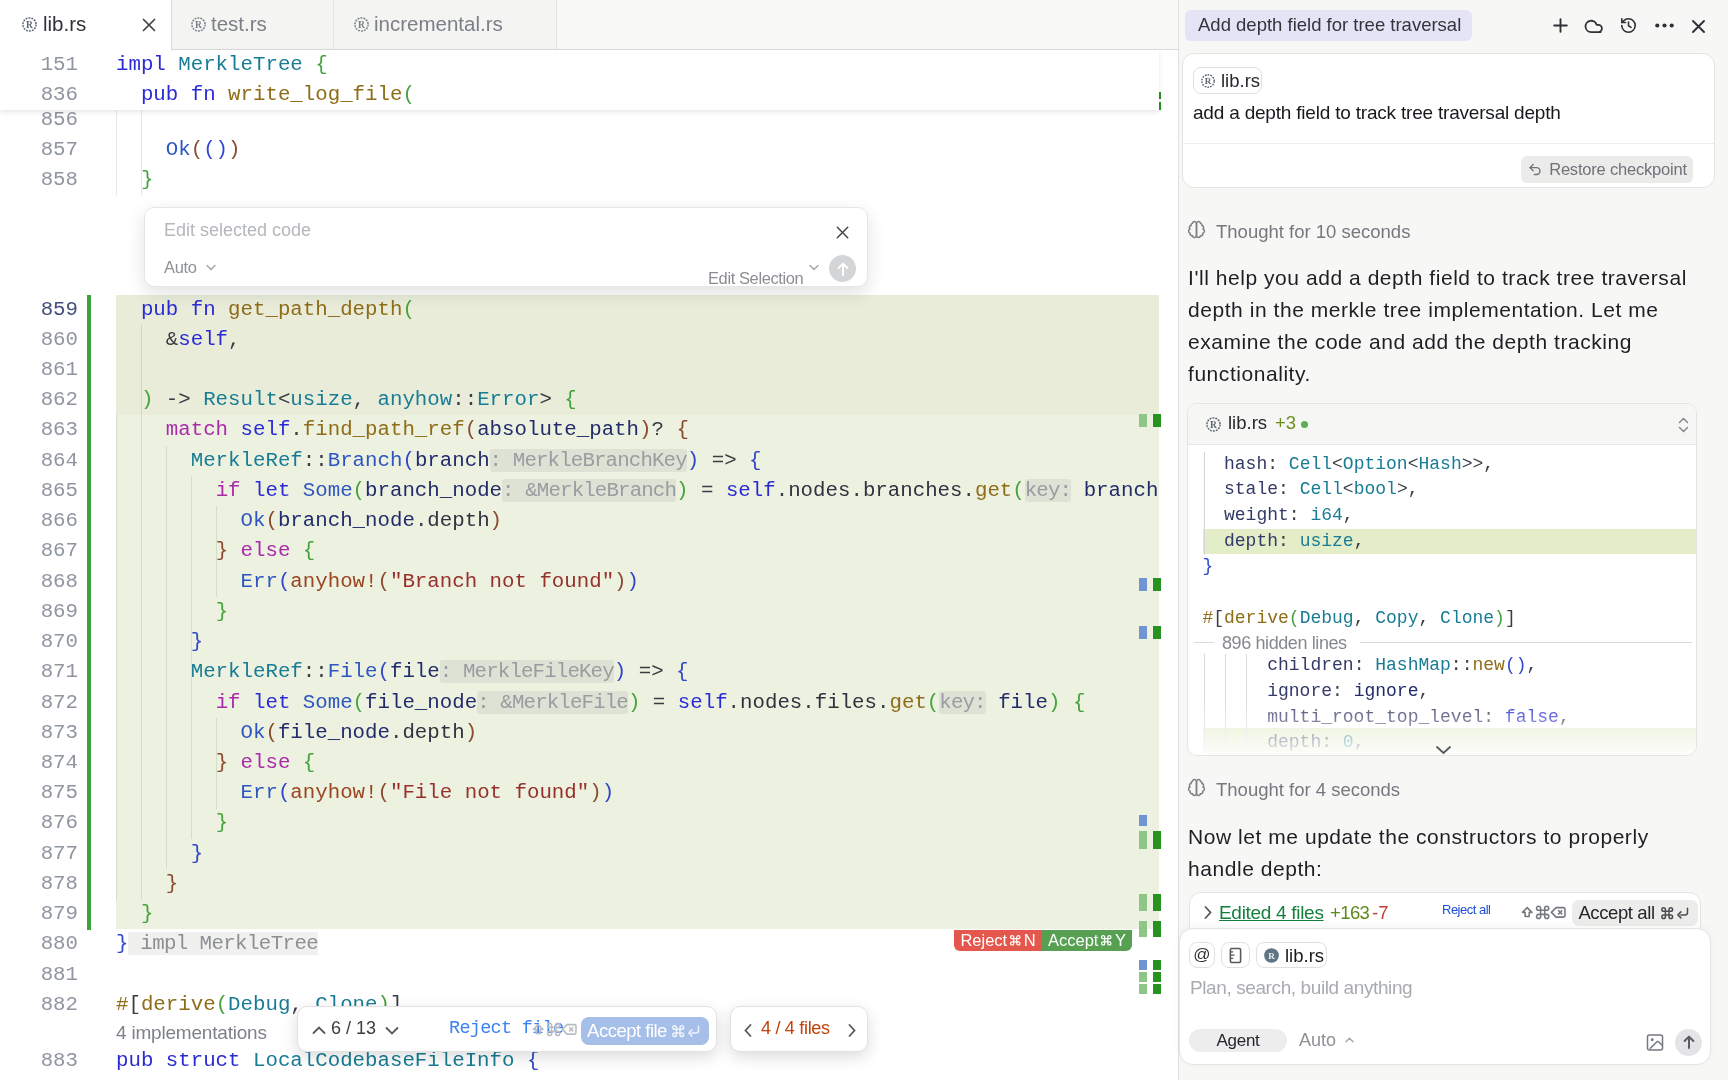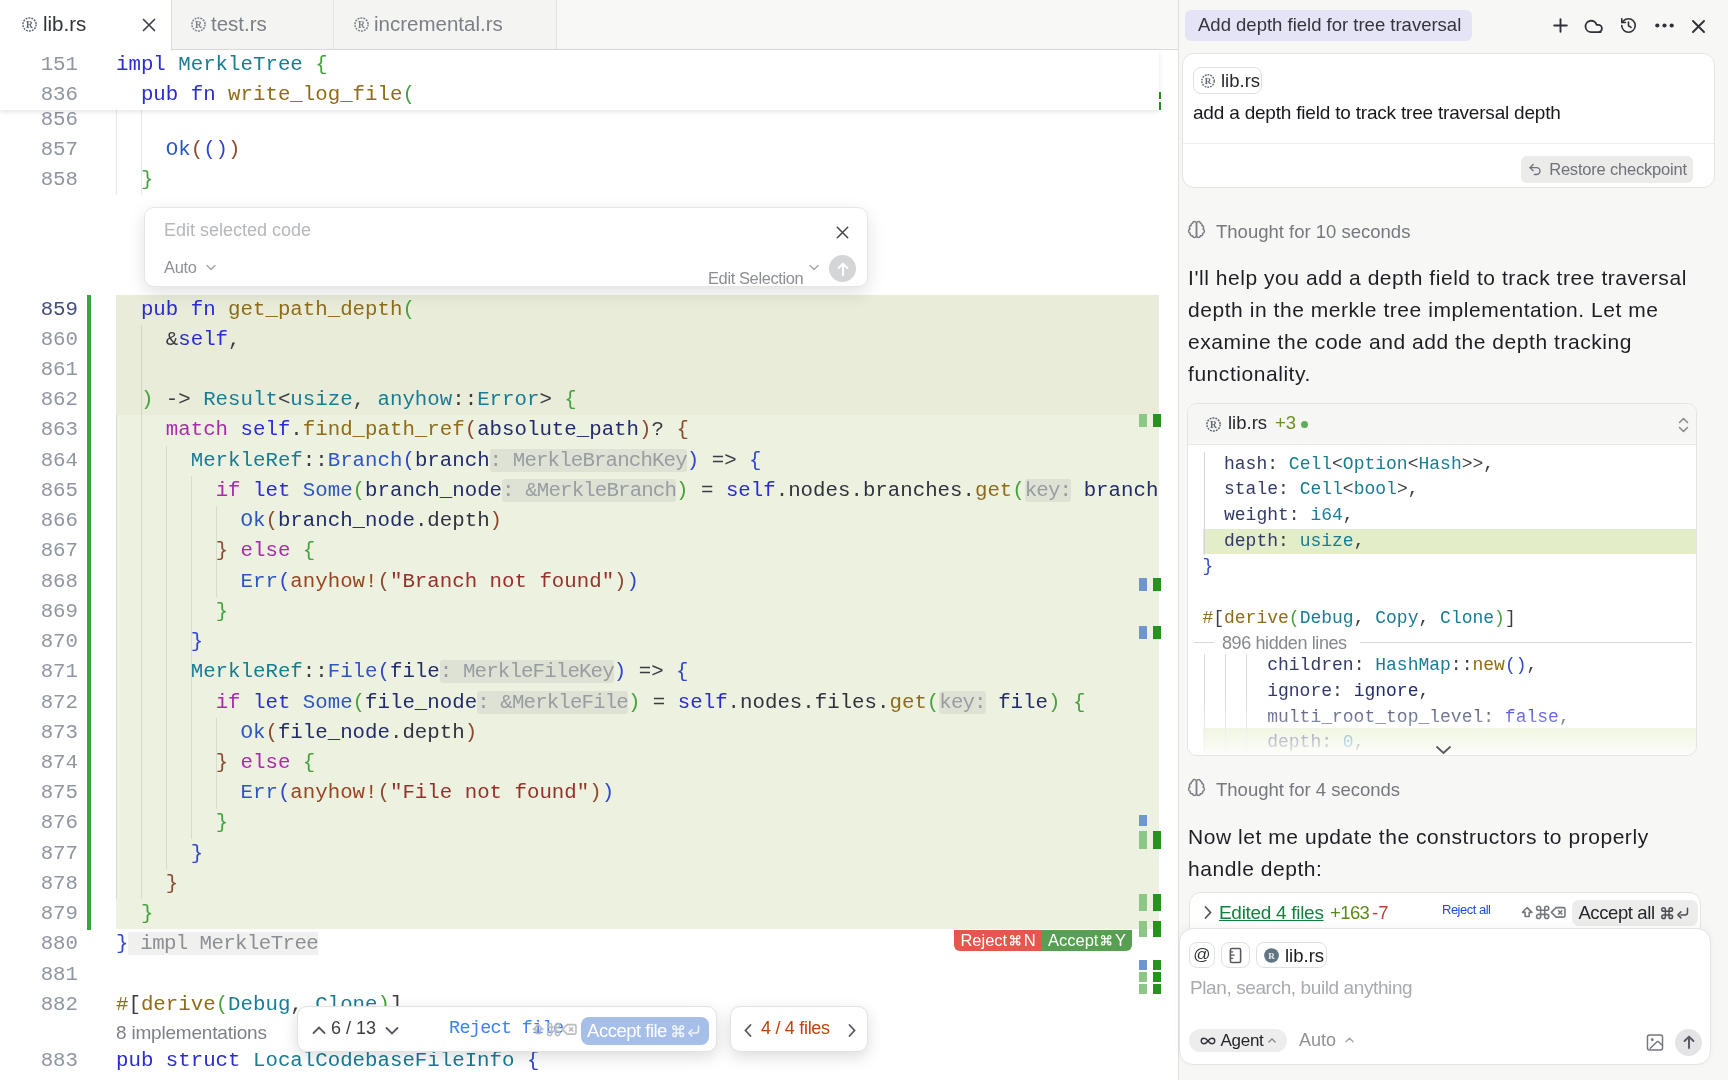--- a/index.html
+++ b/index.html
@@ -187,21 +187,21 @@
           <pre class="cl"><span class="bb">}</span><span class="ghost"> impl MerkleTree</span></pre>
         </div>
       <div class="row" style="top:959.6px">
           <span class="num">881</span>
         </div>
       <div class="row" style="top:989.8px">
           <span class="num">882</span>
           <pre class="cl"><span class="fn">#</span>[<span class="fn">derive</span><span class="gb">(</span><span class="ty">Debug</span>, <span class="ty">Clone</span><span class="gb">)</span>]</pre>
         </div>
       <div class="row" style="top:1020.0px;height:26px;">
-          <div style="position:absolute;left:116px;top:0;font-size:19px;letter-spacing:-0.2px;line-height:26px;color:#7d8188;">8 implementations</div>
+          <div style="position:absolute;left:116px;top:0;font-size:19px;letter-spacing:-0.2px;line-height:26px;color:#7d8188;">4 implementations</div>
         </div>
       <div class="row" style="top:1046.0px">
           <span class="num">883</span>
           <pre class="cl"><span class="kb">pub</span> <span class="kb">struct</span> <span class="ty">LocalCodebaseFileInfo</span> <span class="bb">{</span></pre>
         </div>
     </div>
     <div id="guides">
       <div class="guide" style="left:115.5px;top:110px;height:85px;"></div>
       <div class="guide" style="left:140.5px;top:110px;height:85px;"></div>
       <div class="guide" style="left:115.5px;top:415px;height:484px;"></div>
@@ -493,21 +493,21 @@
           </svg>
       </div>
       <div class="abs" style="left:76px;top:13px;width:71px;height:26px;border:1px solid #e0e0df;border-radius:8px;">
         <svg class="abs" style="left:6px;top:4px;" width="17" height="17" viewBox="0 0 24 24">
             <circle cx="12" cy="12" r="10.4" fill="#5f7682"></circle>
             <text x="12" y="16.8" font-size="13" font-weight="bold" text-anchor="middle" font-family="Liberation Serif" fill="#e8edf0">R</text>
           </svg>
         <span class="abs" style="left:28px;top:1.5px;font-size:18.5px;color:#17191d;">lib.rs</span>
       </div>
       <div class="abs" style="left:10px;top:48px;font-size:19px;letter-spacing:-0.4px;color:#a8abb0;">Plan, search, build anything</div>
-      <div class="abs" style="left:9px;top:100px;width:98px;height:23px;background:#ededee;border-radius:12px;display:flex;align-items:center;justify-content:center;gap:4px;">
+      <div class="abs" style="left:9px;top:100px;width:98px;height:23px;background:#ededee;border-radius:12px;display:flex;align-items:center;justify-content:center;gap:4px;flex-direction:column;">
         <svg width="18" height="10" viewBox="0 0 24 12">
             <path d="M12 6c-1.8-2.4-3.6-3.6-5.4-3.6a3.6 3.6 0 1 0 0 7.2C8.4 9.6 10.2 8.4 12 6Zm0 0c1.8 2.4 3.6 3.6 5.4 3.6a3.6 3.6 0 1 0 0-7.2C15.6 2.4 13.8 3.6 12 6Z" fill="none" stroke="#2e3136" stroke-width="1.9"></path>
           </svg>
         <span style="font-size:17px;letter-spacing:-0.3px;color:#24262b;">Agent</span>
         <svg width="10" height="7" viewBox="0 0 12 9">
             <path d="M2 6.5 L6 2.5 L10 6.5" fill="none" stroke="#85888d" stroke-width="1.6" stroke-linecap="round"></path>
           </svg>
       </div>
       <div class="abs" style="left:119px;top:101px;font-size:18px;color:#8e9196;">Auto</div>
       <svg class="abs" style="left:164px;top:107px;" width="11" height="8" viewBox="0 0 12 9">

